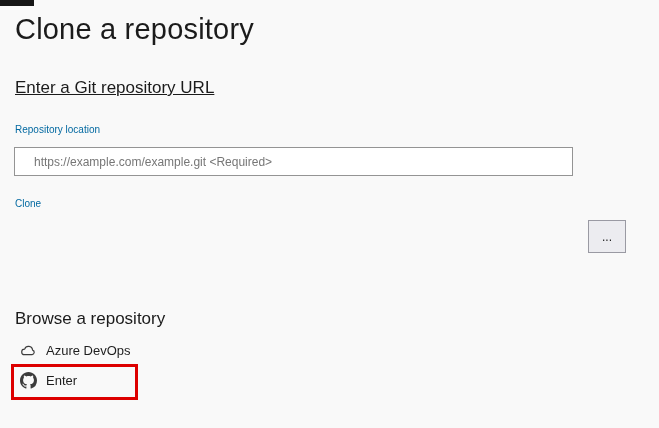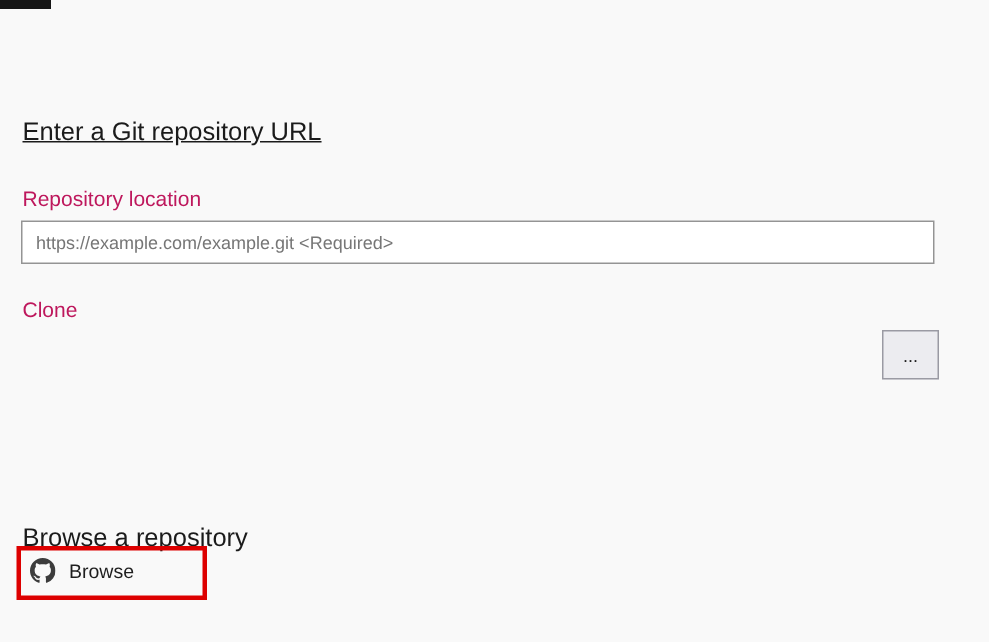--- a/index.html
+++ b/index.html
@@ -17,34 +17,34 @@
   }
   .page-title{
     position:absolute;left:15px;top:13px;margin:0;
     font-size:29px;font-weight:400;color:#1b1b1b;letter-spacing:.2px;
   }
   .section-heading{
     position:absolute;left:15px;margin:0;
     font-size:17px;font-weight:400;color:#1b1b1b;
   }
   .h-url{top:78px;text-decoration:underline;}
-  .h-browse{top:309px;margin-top:40px;}
+  .h-browse{top:309px;}
   .field-label{
     position:absolute;left:15px;
-    font-size:14px;color:#be185d;
+    font-size:10px;color:#0369a1;
   }
   .lbl-repo{top:124px;}
   .lbl-path{top:198px;}
   .txt{
-    position:absolute;left:14px;width:609px;height:29px;
+    position:absolute;left:14px;width:559px;height:29px;
     box-sizing:border-box;
     border:1px solid #949494;background:#ffffff;
     font-family:"Liberation Sans","DejaVu Sans",sans-serif;
     font-size:12px;color:#1e1e1e;
-    padding:0 9px;outline:none;
+    padding:0 19px;outline:none;
   }
   .txt::placeholder{color:#767676;opacity:1;}
   .txt-repo{top:147px;}
   .txt-path{top:221px;}
   .btn-browse{
     position:absolute;left:588px;top:220px;width:38px;height:33px;
     box-sizing:border-box;
     background:#ececf0;border:1px solid #9a9aa3;
     font-family:"Liberation Sans","DejaVu Sans",sans-serif;
     font-size:12px;color:#1e1e1e;line-height:10px;
@@ -66,37 +66,46 @@
     pointer-events:none;
   }
 </style>
 </head>
 <body>
 
 <div class="page">
 
   <div class="artifact"></div>
 
+  <h1 class="page-title">Clone a repository</h1>
 
   <h2 class="section-heading h-url">Enter a Git repository URL</h2>
 
   <label class="field-label lbl-repo">Repository location</label>
   <input class="txt txt-repo" type="text" placeholder="https://example.com/example.git &lt;Required&gt;" style="">
 
   <label class="field-label lbl-path">Clone</label>
 
   <button class="btn-browse">...</button>
 
   <h2 class="section-heading h-browse">Browse a repository</h2>
 
+  <div class="provider provider-azure">
+    <span class="picon">
+      <svg width="17" height="17" viewBox="0 0 16 16" fill="none" stroke="#3c3c3c" stroke-width="1.1" stroke-linejoin="round">
+        <path d="M4.2 11.9a2.6 2.6 0 0 1 0-5.2h.2a3.8 3.8 0 0 1 7.4.9 2.2 2.2 0 0 1-.4 4.3z"></path>
+      </svg>
+    </span>
+    <span class="plabel">Azure DevOps</span>
+  </div>
 
   <div class="provider provider-github">
     <span class="picon">
       <svg width="17" height="17" viewBox="0 0 16 16" fill="#3c3c3c">
         <path d="M8 0C3.58 0 0 3.58 0 8c0 3.54 2.29 6.53 5.47 7.59.4.07.55-.17.55-.38 0-.19-.01-.82-.01-1.49-2.01.37-2.53-.49-2.69-.94-.09-.23-.48-.94-.82-1.13-.28-.15-.68-.52-.01-.53.63-.01 1.08.58 1.23.82.72 1.21 1.87.87 2.33.66.07-.52.28-.87.51-1.07-1.78-.2-3.64-.89-3.64-3.95 0-.87.31-1.59.82-2.15-.08-.2-.36-1.02.08-2.12 0 0 .67-.21 2.2.82.64-.18 1.32-.27 2-.27s1.36.09 2 .27c1.53-1.04 2.2-.82 2.2-.82.44 1.1.16 1.92.08 2.12.51.56.82 1.27.82 2.15 0 3.07-1.87 3.75-3.65 3.95.29.25.54.73.54 1.48 0 1.07-.01 1.93-.01 2.2 0 .21.15.46.55.38A8.01 8.01 0 0 0 16 8c0-4.42-3.58-8-8-8z"></path>
       </svg>
     </span>
-    <span class="plabel">Browse</span>
+    <span class="plabel">Enter</span>
   </div>
 
   <div class="annotation-box" style="border-color: rgb(221, 0, 0);"></div>
 
 </div>
 
 </body></html>

